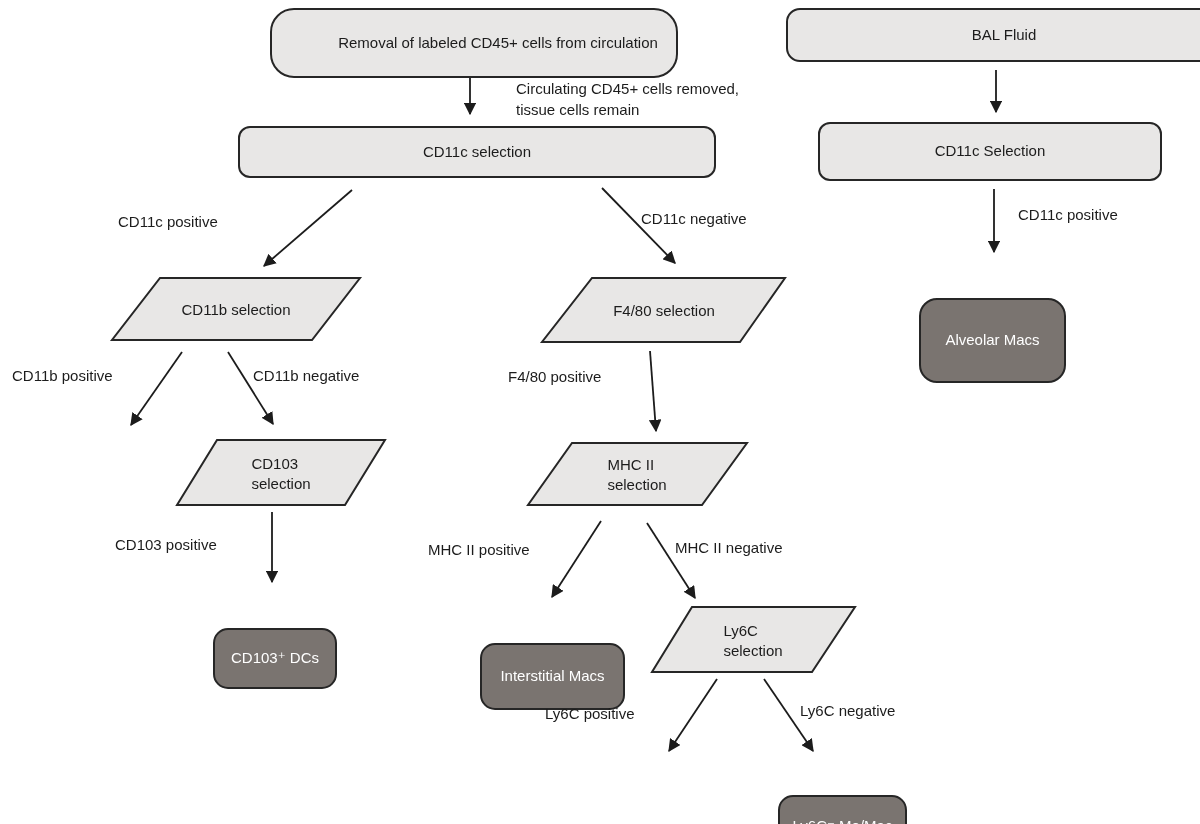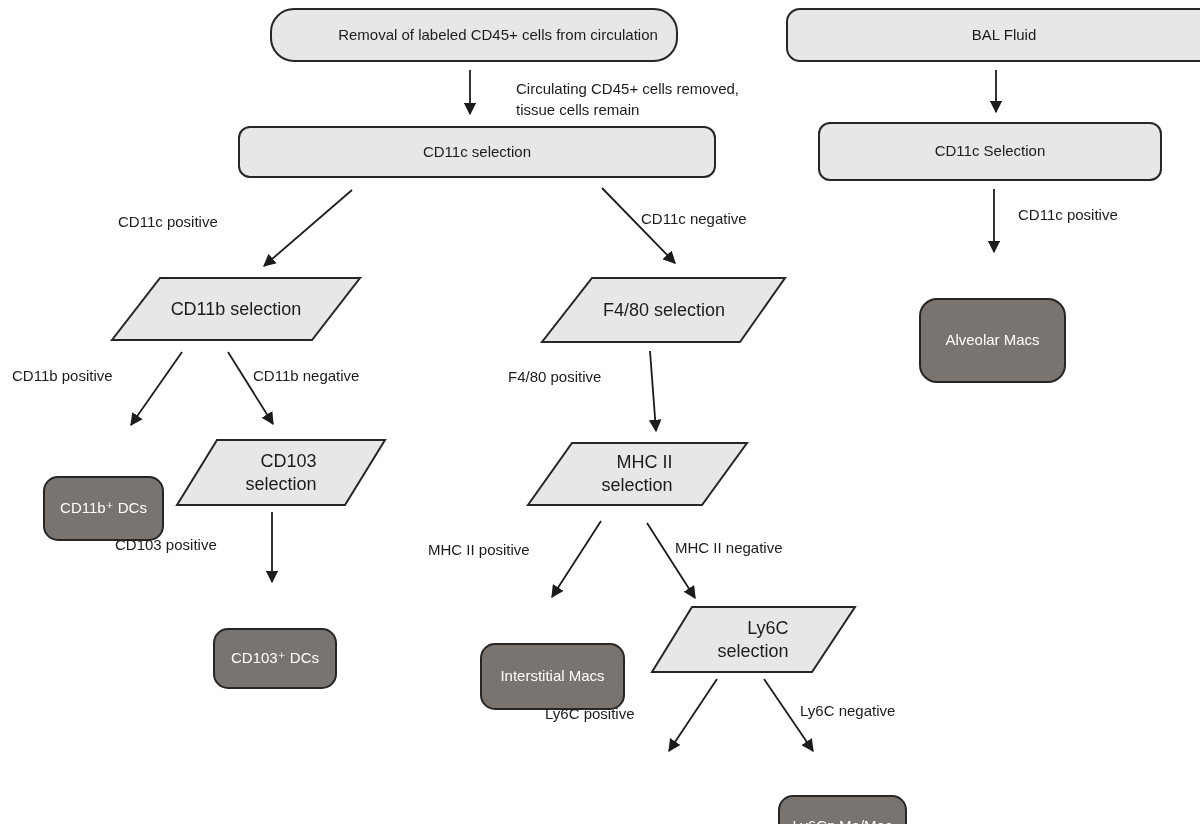--- a/index.html
+++ b/index.html
@@ -19,22 +19,22 @@
 
   .node{position:absolute;display:flex;align-items:center;justify-content:center;
         text-align:center;font-size:15px;line-height:1.25;}
   .light-box{background:var(--light-fill);border:2px solid var(--outline);}
   .dark-box{background:var(--dark-fill);border:2px solid var(--outline);color:var(--dark-text);margin-top:36px;}
 
   .para-line{fill:var(--light-fill);stroke:var(--outline);stroke-width:2;}
   .edge{stroke:var(--text);stroke-width:1.8;fill:none;}
 
   .edge-label{position:absolute;font-size:15px;line-height:21px;white-space:pre-line;}
-  .para-label{position:absolute;transform:translate(-50%,-50%);text-align:right;
-              font-size:18px;line-height:1.3;white-space:pre-line;}
+  .para-label{position:absolute;transform:translate(-50%,-50%);text-align:left;
+              font-size:15px;line-height:1.3;white-space:pre-line;}
 </style>
 </head>
 <body>
 
 <div class="canvas">
 
   <svg class="layer" viewBox="0 0 1200 824" xmlns="http://www.w3.org/2000/svg">
     <defs>
       <marker id="arrow" viewBox="0 0 10 10" refX="9" refY="5" markerWidth="7" markerHeight="7" orient="auto-start-reverse">
         <path d="M0,0 L10,5 L0,10 z" style="fill:var(--text,#1c1c1c)"></path>
@@ -55,31 +55,30 @@
     <line class="edge" x1="182" y1="352" x2="131" y2="425" marker-end="url(#arrow)"></line>
     <line class="edge" x1="228" y1="352" x2="273" y2="424" marker-end="url(#arrow)"></line>
     <line class="edge" x1="272" y1="512" x2="272" y2="582" marker-end="url(#arrow)"></line>
     <line class="edge" x1="650" y1="351" x2="656" y2="431" marker-end="url(#arrow)"></line>
     <line class="edge" x1="601" y1="521" x2="552" y2="597" marker-end="url(#arrow)"></line>
     <line class="edge" x1="647" y1="523" x2="695" y2="598" marker-end="url(#arrow)"></line>
     <line class="edge" x1="717" y1="679" x2="669" y2="751" marker-end="url(#arrow)"></line>
     <line class="edge" x1="764" y1="679" x2="813" y2="751" marker-end="url(#arrow)"></line>
   </svg>
 
-  <div class="node light-box" style="left:270px;top:8px;width:408px;height:54px;border-radius:24px;padding-left:48px;">Removal of labeled CD45+ cells from circulation</div>
+  <div class="node light-box" style="left:270px;top:8px;width:408px;height:70px;border-radius:24px;padding-left:48px;">Removal of labeled CD45+ cells from circulation</div>
 
   <div class="node light-box" style="left:786px;top:8px;width:436px;height:54px;border-radius:14px;">BAL Fluid</div>
 
   <div class="node light-box" style="left:238px;top:126px;width:478px;height:52px;border-radius:12px;">CD11c selection</div>
 
   <div class="node light-box" style="left:818px;top:122px;width:344px;height:59px;border-radius:12px;">CD11c Selection</div>
 
   <div class="node dark-box" style="left:919px;top:262px;width:147px;height:85px;border-radius:18px;">Alveolar Macs</div>
 
-  <div class="node dark-box" style="left:43px;top:440px;width:121px;height:65px;border-radius:15px;">CD11b⁺ DCs</div>
 
   <div class="node dark-box" style="left:213px;top:592px;width:124px;height:61px;border-radius:15px;">CD103⁺ DCs</div>
 
   <div class="node dark-box" style="left:480px;top:607px;width:145px;height:67px;border-radius:15px;">Interstitial Macs</div>
 
 
   <div class="node dark-box" style="left:778px;top:759px;width:129px;height:62px;border-radius:15px;">Ly6C⁻ Mo/Mac</div>
 
   <div class="para-label" style="left:236px;top:310px;">CD11b selection</div>
   <div class="para-label" style="left:664px;top:311px;">F4/80 selection</div>

